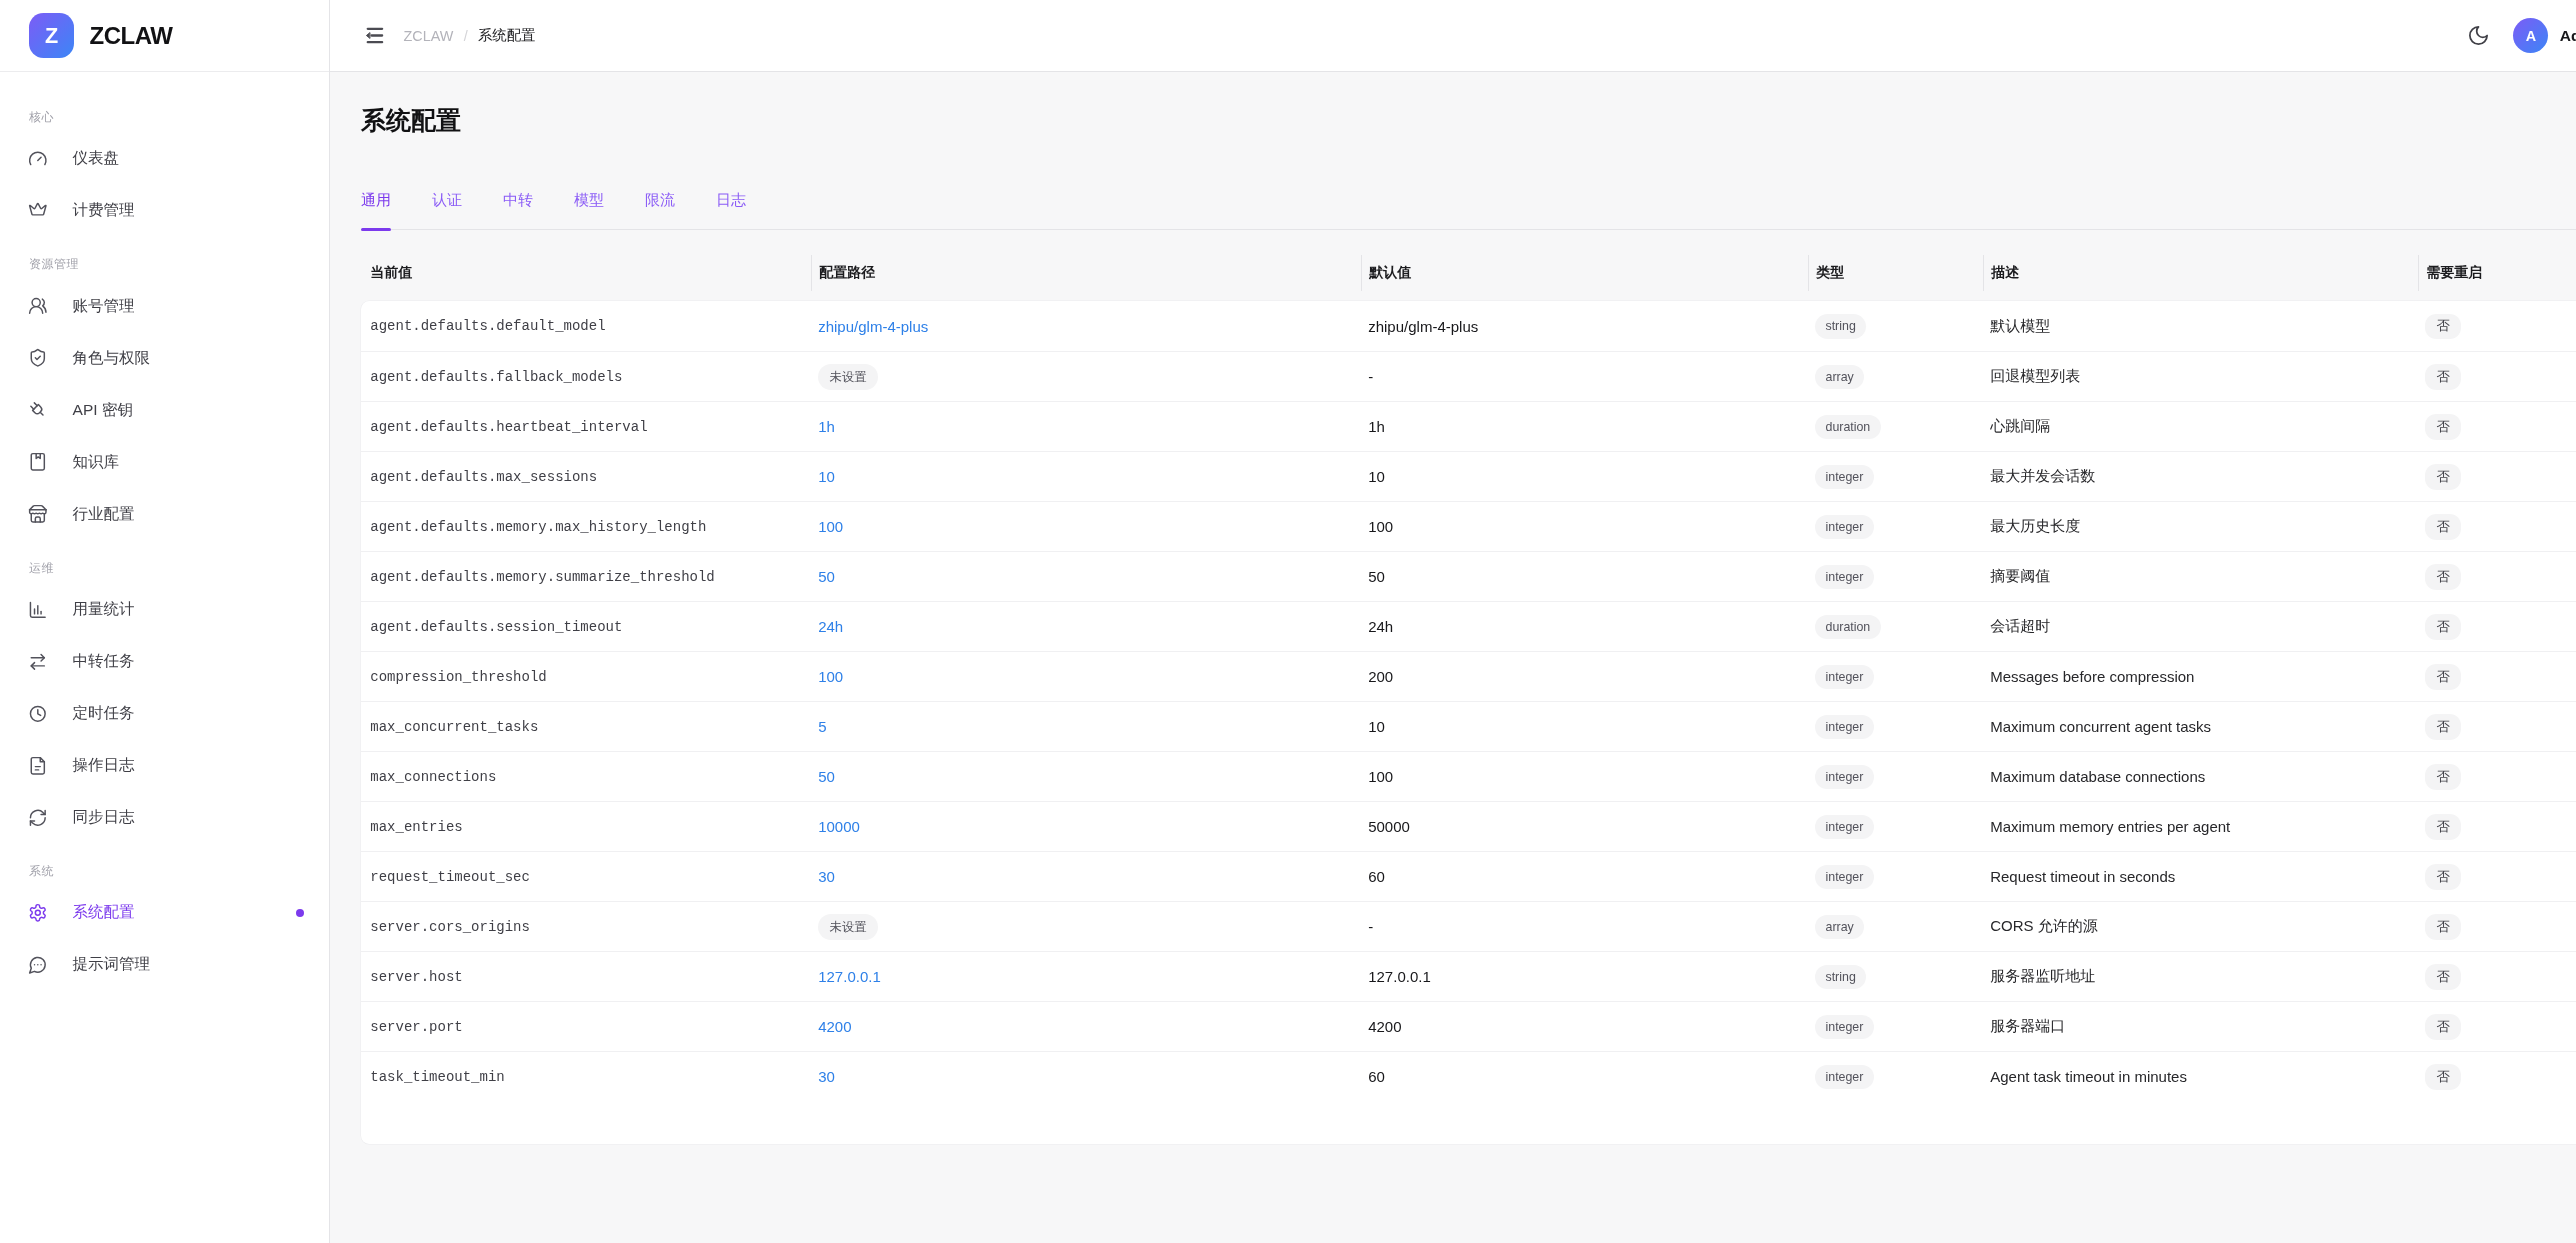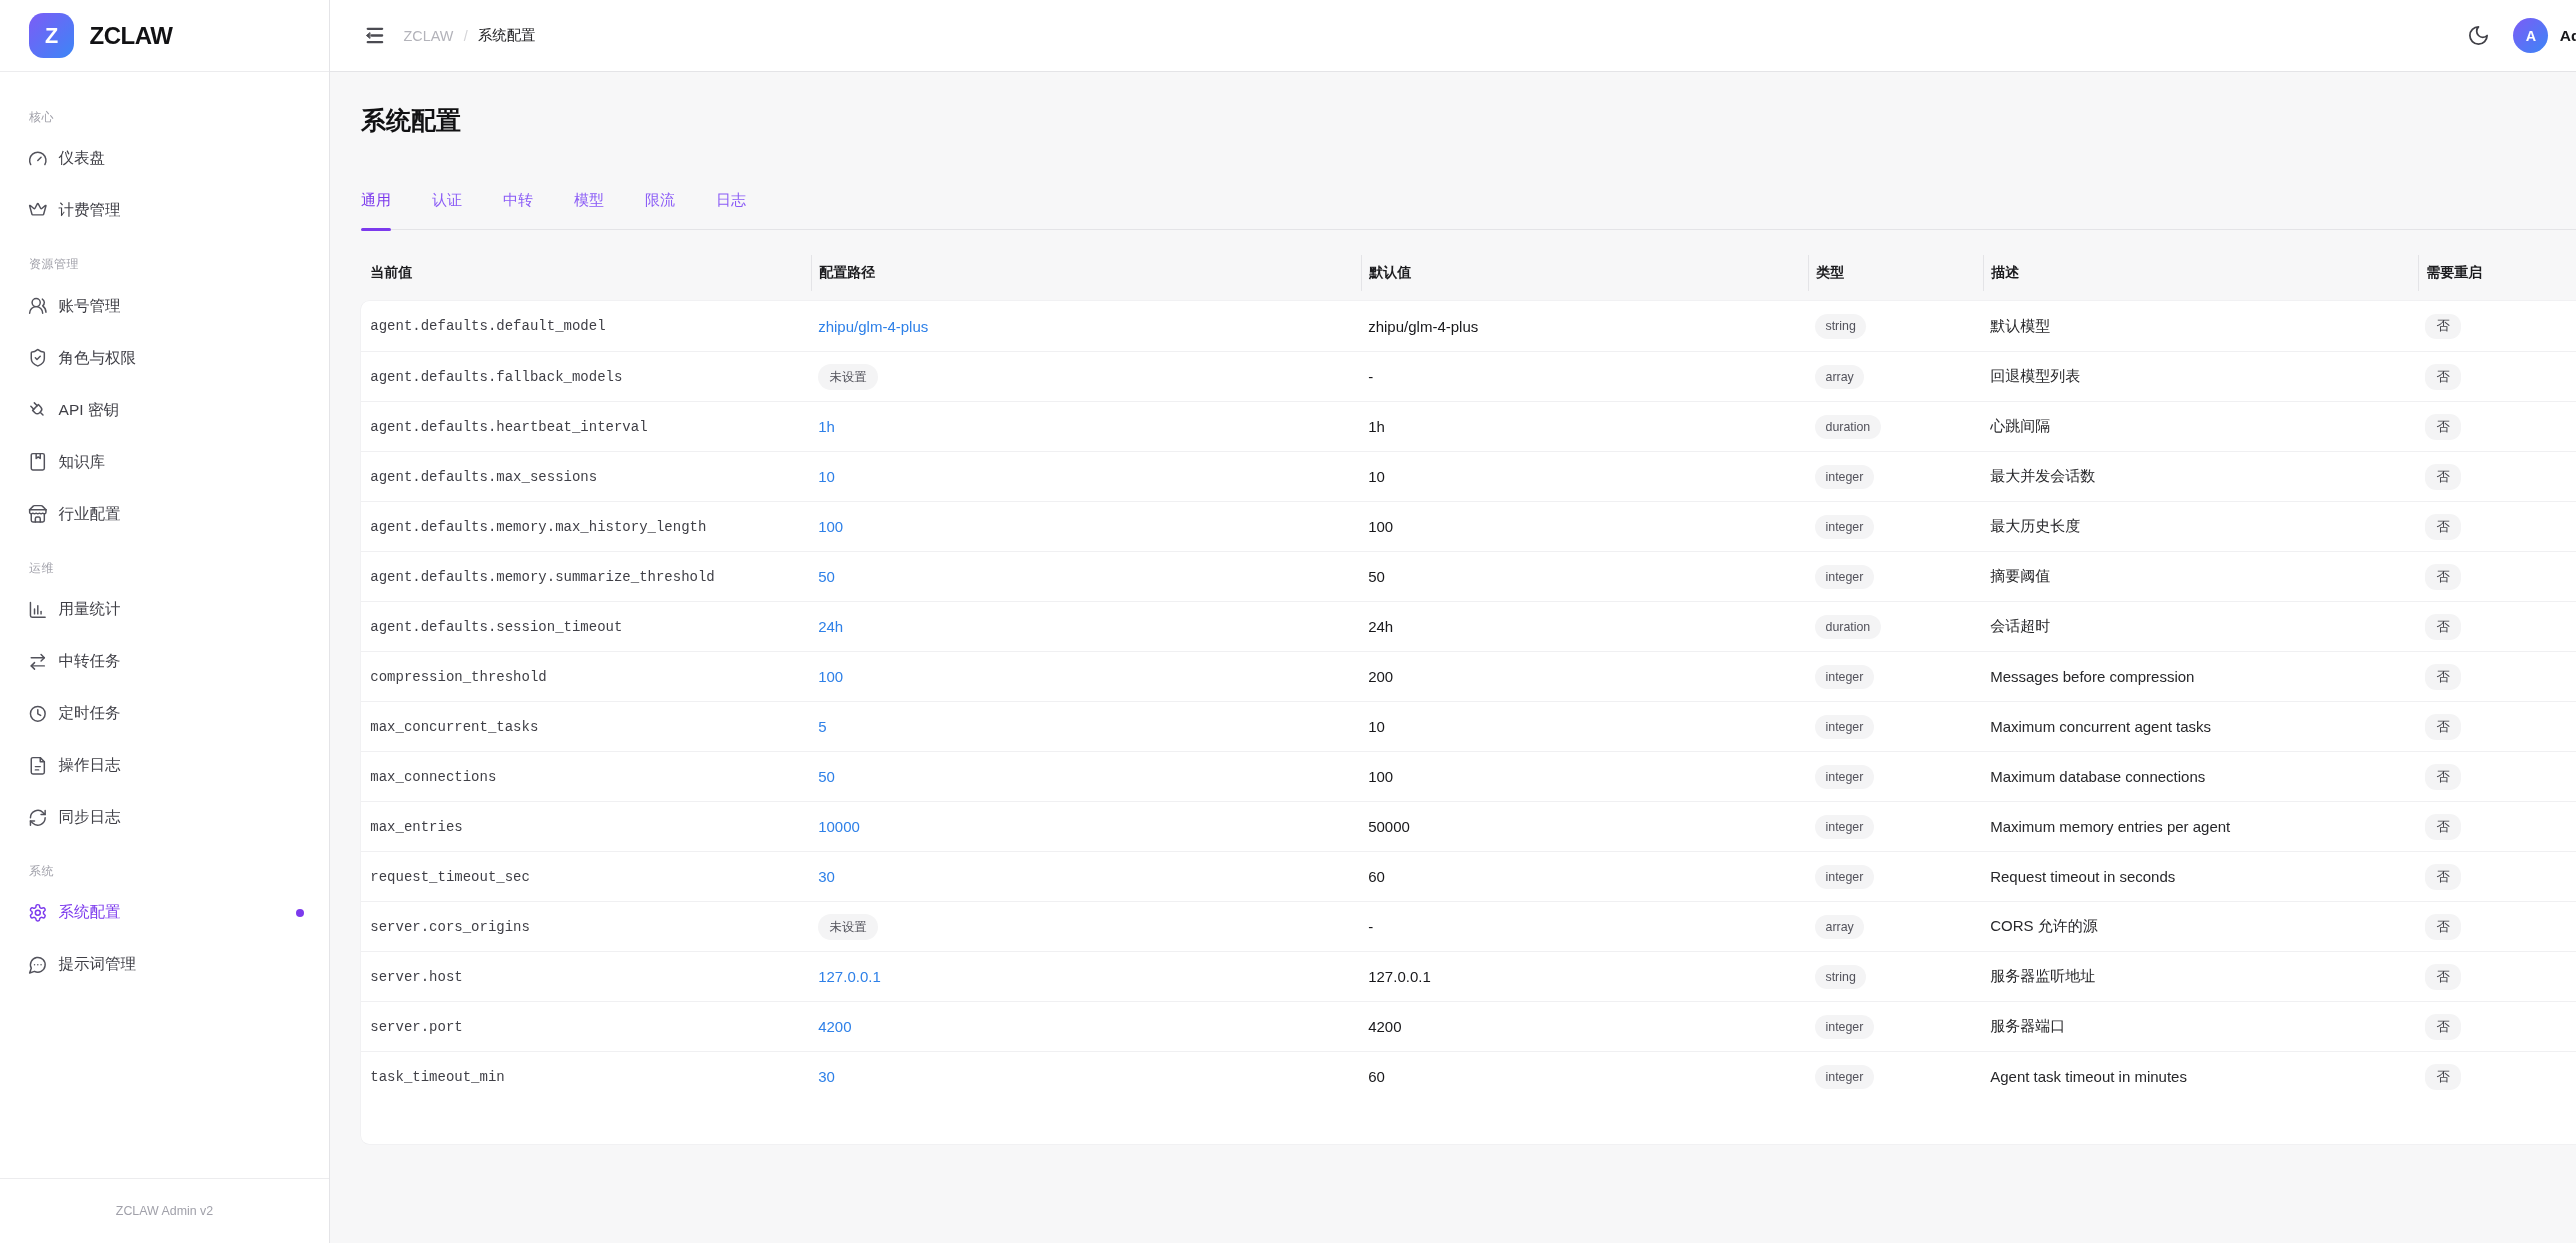--- a/index.html
+++ b/index.html
@@ -22,21 +22,21 @@
   .app{display:flex;width:2638px;height:1243px}
 
   
   .sidebar{width:330px;min-width:330px;height:100%;background:#fff;border-right:0.5px solid var(--border);display:flex;flex-direction:column;position:relative}
   .logo-row{height:72px;display:flex;align-items:center;gap:15.5px;padding:0 29px;border-bottom:0.5px solid #ececee}
   .logo-badge{width:45px;height:45px;border-radius:14.4px;background:linear-gradient(135deg,var(--grad-a),var(--grad-b));display:flex;align-items:center;justify-content:center;color:#fff;font-size:21.6px;font-weight:700;flex:0 0 auto}
   .logo-text{font-size:24px;font-weight:800;letter-spacing:-0.5px;color:#121214}
   .nav{flex:1 1 auto;padding-top:4.1px;overflow:hidden}
   .sec-label{display:block;padding:0 29px;margin:20.6px 0 7.2px;font-size:12px;line-height:15.5px;color:var(--muted);font-weight:500;letter-spacing:0.5px}
   .nav .section:first-child .sec-label{margin-top:34px}
-  .nav-item{height:52px;display:flex;align-items:center;gap:11px;padding:0 25px 0 28px;font-size:15.5px;color:var(--txt-2);cursor:pointer}
+  .nav-item{height:52px;display:flex;align-items:center;gap:25px;padding:0 25px 0 28px;font-size:15.5px;color:var(--txt-2);cursor:pointer}
   .nav-item .icn{width:19.6px;height:19.6px;flex:0 0 auto;color:var(--txt-3)}
   .nav-item.active{color:var(--accent)}
   .nav-item.active .icn{color:var(--accent)}
   .dot{width:8.2px;height:8.2px;border-radius:50%;background:var(--accent);margin-left:auto}
   .sidebar-footer{height:65px;border-top:0.5px solid #ececee;display:flex;align-items:center;justify-content:center;font-size:12.4px;color:var(--muted)}
 
   
   .main{flex:1 1 auto;display:flex;flex-direction:column;min-width:0}
   .topbar{height:72px;background:#fff;border-bottom:0.5px solid var(--border);display:flex;align-items:center;justify-content:space-between;padding:0 30px 0 31px}
   .topbar-left{display:flex;align-items:center;gap:18.5px}
@@ -216,21 +216,20 @@
     <svg class="icn" viewBox="0 0 24 24" fill="none" stroke="currentColor" stroke-width="1.8" stroke-linecap="round" stroke-linejoin="round">
               <path d="M7.9 20A9 9 0 1 0 4 16.1L2 22Z"></path>
               <path d="M8 12h.01"></path>
               <path d="M12 12h.01"></path>
               <path d="M16 12h.01"></path>
             </svg>
     <span class="nav-label">提示词管理</span>
   </div>
         </div>
 </nav>
-    <div class="sidebar-footer">ZCLAW Admin v2</div>
   </aside>
 
   <div class="main">
 
     <header class="topbar">
       <div class="topbar-left">
         <button class="collapse-btn">
           <svg viewBox="0 0 24 24" fill="none" stroke="currentColor" stroke-width="2.4" stroke-linecap="round" stroke-linejoin="round">
             <path d="M21 5H6"></path>
               <path d="M21 12H10"></path>

